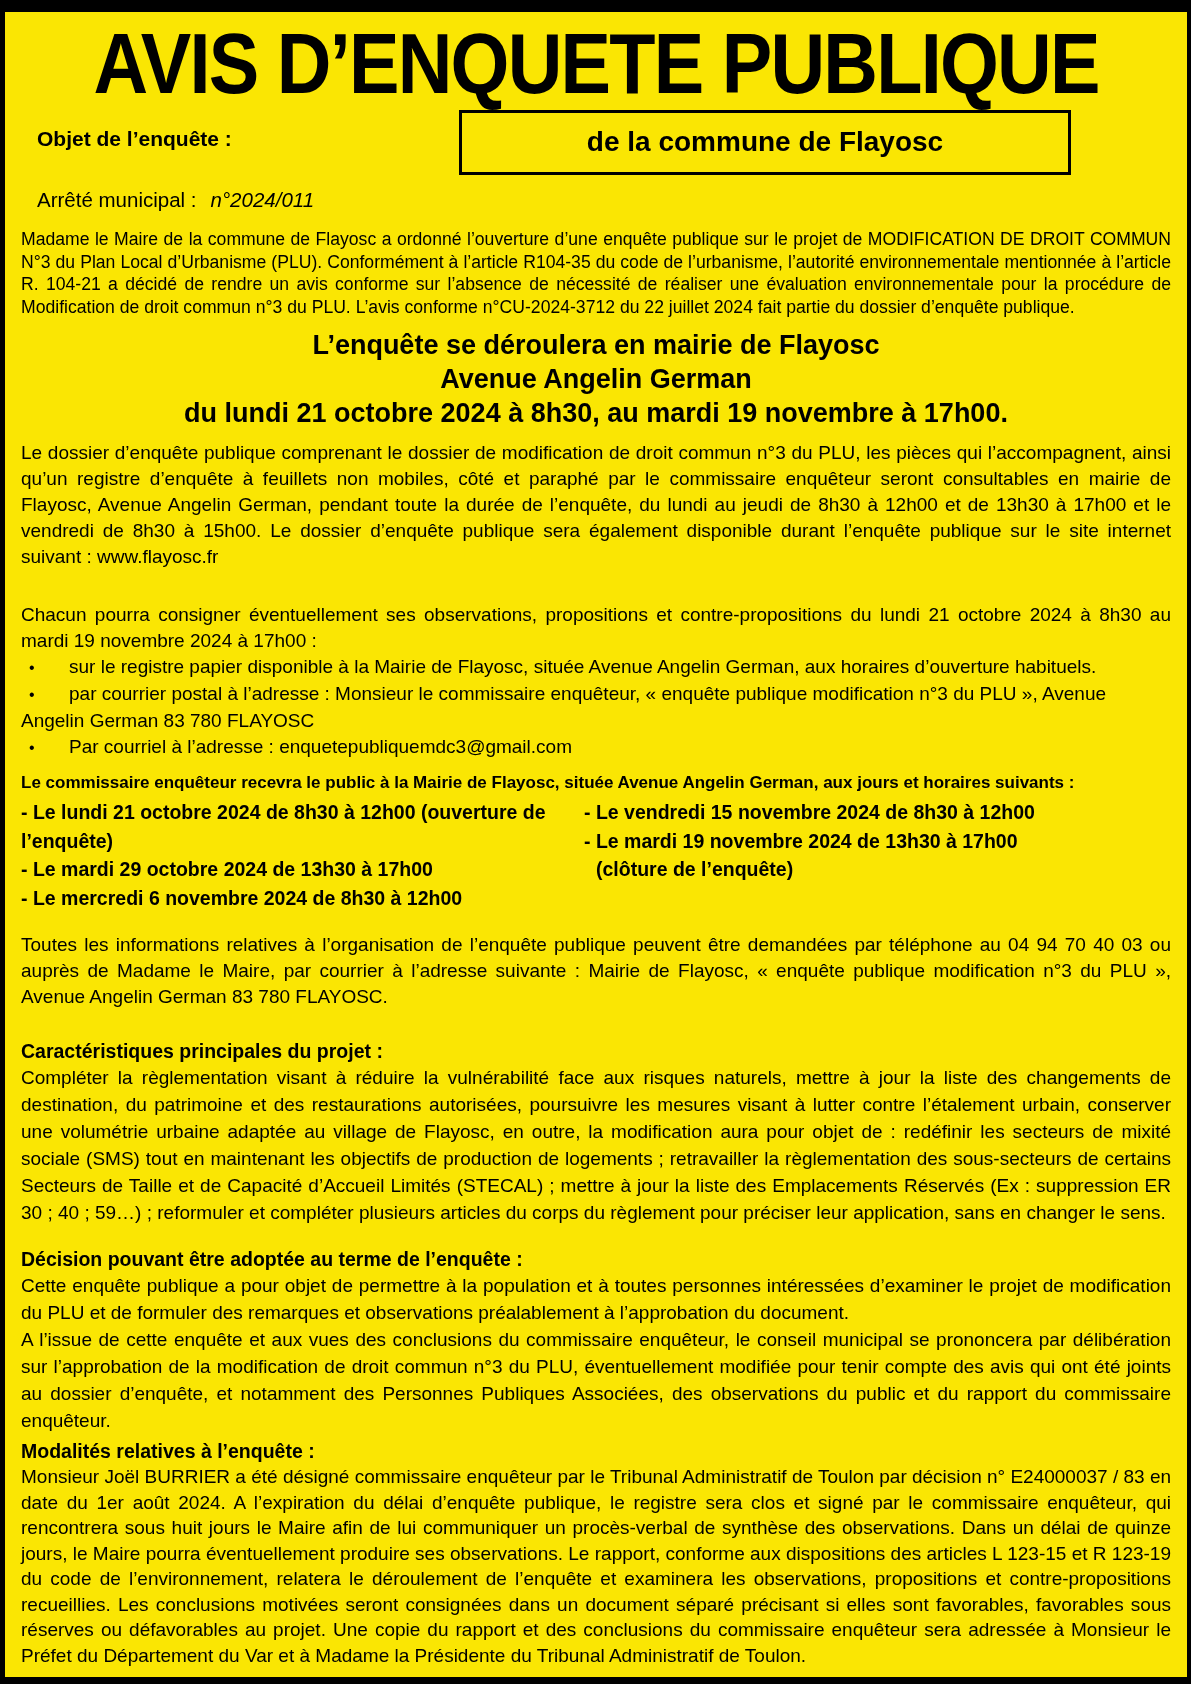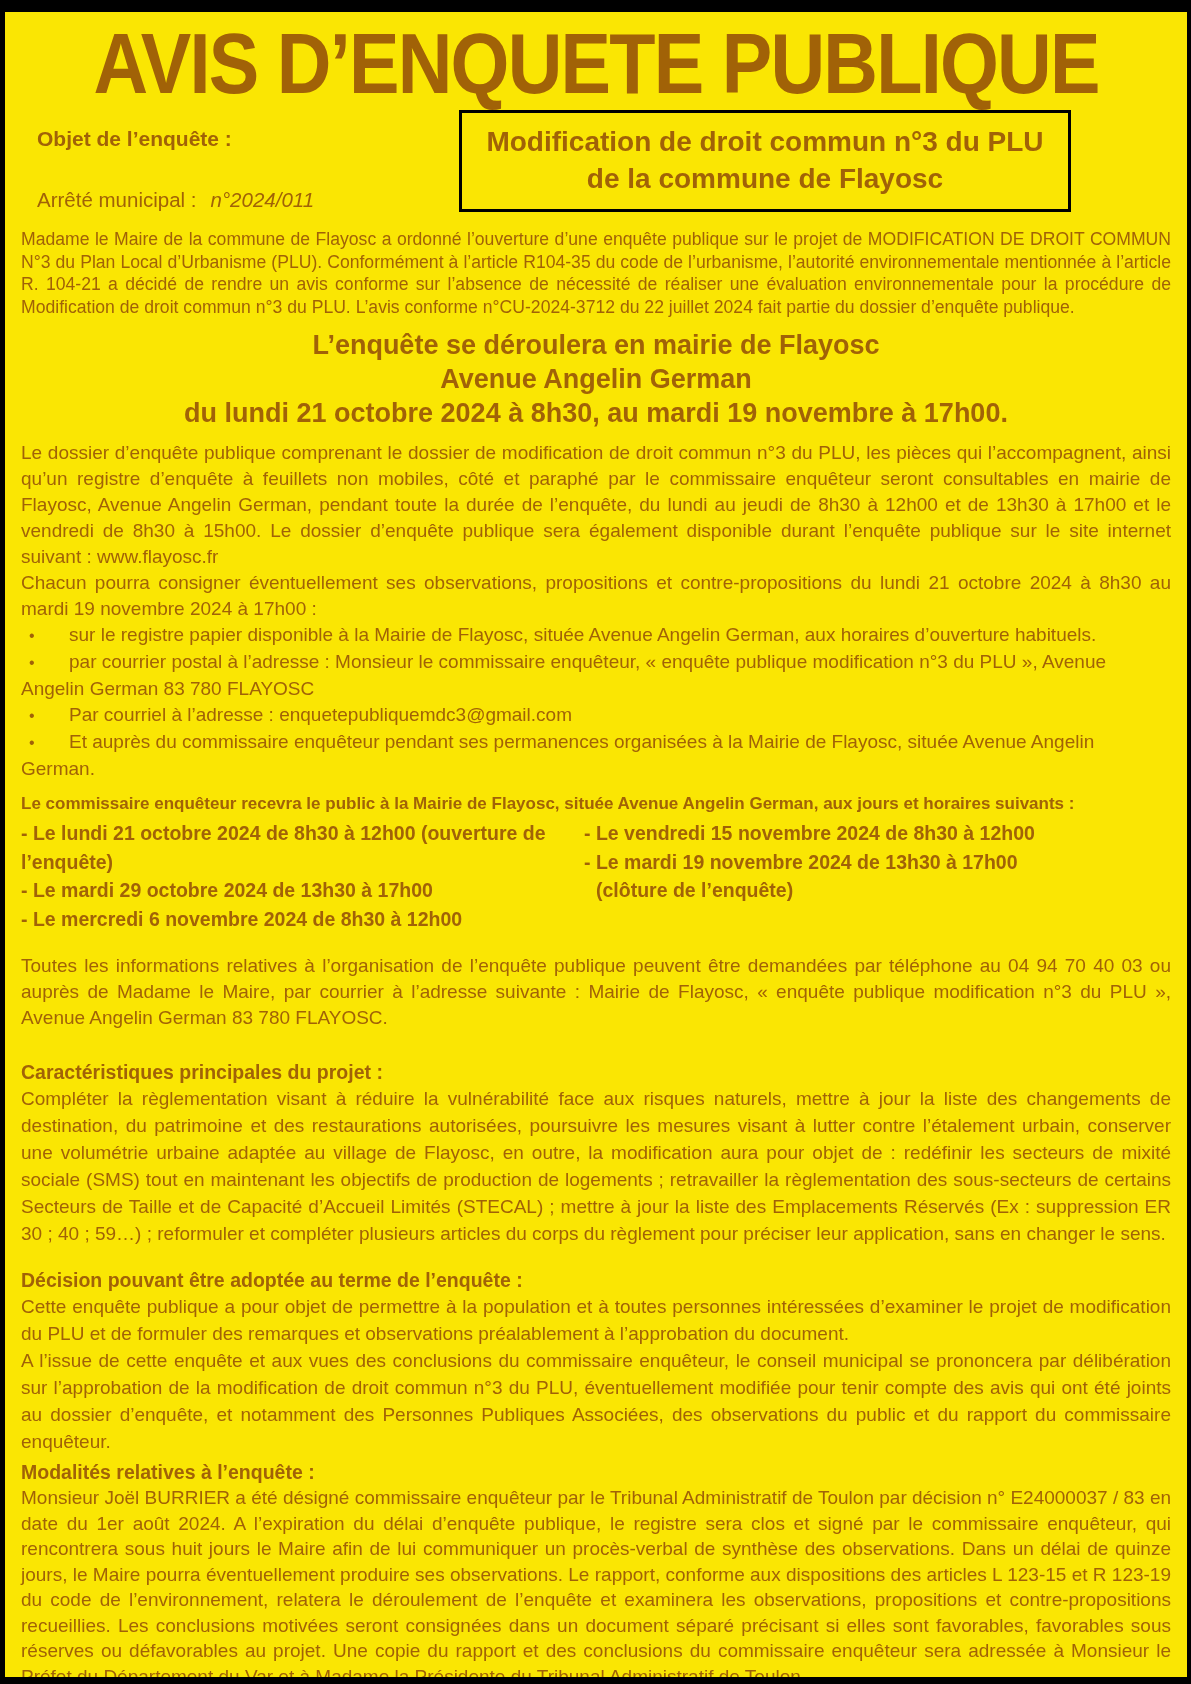--- a/index.html
+++ b/index.html
@@ -42,21 +42,21 @@
   }
 
   
   p { margin:0; }
   .para { text-align:justify; }
   .intro-para { margin-top:16px; font-size:17.6px; line-height:22.6px; }
 
   .venue-heading { margin-top:10px; text-align:center; font-weight:bold; font-size:27px; line-height:34px; }
 
   .dossier-para { margin-top:10px; }
-  .chacun-para  { }
+  .chacun-para  { margin-top:32px; }
 
   .bullet { margin-top:0; }
   .bullet-dot { display:inline-block; width:48px; padding-left:8px; box-sizing:border-box; font-size:16px; }
 
   .perm-intro { margin-top:9px; font-weight:bold; font-size:17px; }
   .schedule { display:flex; margin-top:2px; font-weight:bold; font-size:19.5px; line-height:28.5px; }
   .sched-left  { width:563px; }
   .sched-right { flex:1; }
   .sched-indent { padding-left:12px; }
 
@@ -66,55 +66,53 @@
   .sec-caract  { margin-top:28px; }
   .sec-caract-body { line-height:27px; }
   .sec-decision { margin-top:20px; }
   .sec-decision-body { line-height:27px; }
   .sec-modalites { margin-top:4px; }
   .sec-modalites-body { line-height:25.5px; }
 </style>
 </head>
 <body>
 
-<div class="page" style="background: rgb(250, 230, 3); color: #a16207; border-color: rgb(0, 0, 0);">
+<div class="page" style="background: rgb(250, 230, 3); color: #000000; border-color: rgb(0, 0, 0);">
 
   <div class="main-title">
     <span>AVIS D’ENQUETE PUBLIQUE</span>
   </div>
 
   <div class="header-row">
     <div class="header-left">
       <p class="objet-label">Objet de l’enquête :</p>
       <p class="arrete-line">
         <span>Arrêté municipal :</span><span class="arrete-num">n°2024/011</span>
       </p>
     </div>
     <div class="subject-box">
-      <div>Modification de droit commun n°3 du PLU</div>
       <div>de la commune de Flayosc</div>
     </div>
   </div>
 
   <p class="para intro-para">Madame le Maire de la commune de Flayosc a ordonné l’ouverture d’une enquête publique sur le projet de MODIFICATION DE DROIT COMMUN N°3 du Plan Local d’Urbanisme (PLU). Conformément à l’article R104-35 du code de l’urbanisme, l’autorité environnementale mentionnée à l’article R. 104-21 a décidé de rendre un avis conforme sur l’absence de nécessité de réaliser une évaluation environnementale pour la procédure de Modification de droit commun n°3 du PLU. L’avis conforme n°CU-2024-3712 du 22 juillet 2024 fait partie du dossier d’enquête publique.</p>
 
   <div class="venue-heading">
     <div>L’enquête se déroulera en mairie de Flayosc</div>
     <div>Avenue Angelin German</div>
     <div>du lundi 21 octobre 2024 à 8h30, au mardi 19 novembre à 17h00.</div>
   </div>
 
   <p class="para dossier-para">Le dossier d’enquête publique comprenant le dossier de modification de droit commun n°3 du PLU, les pièces qui l’accompagnent, ainsi qu’un registre d’enquête à feuillets non mobiles, côté et paraphé par le commissaire enquêteur seront consultables en mairie de Flayosc, Avenue Angelin German, pendant toute la durée de l’enquête, du lundi au jeudi de 8h30 à 12h00 et de 13h30 à 17h00 et le vendredi de 8h30 à 15h00. Le dossier d’enquête publique sera également disponible durant l’enquête publique sur le site internet suivant : www.flayosc.fr</p>
 
   <p class="para chacun-para">Chacun pourra consigner éventuellement ses observations, propositions et contre-propositions du lundi 21 octobre 2024 à 8h30 au mardi 19 novembre 2024 à 17h00 :</p>
 
   <p class="bullet"><span class="bullet-dot">•</span><span>sur le registre papier disponible à la Mairie de Flayosc, située Avenue Angelin German, aux horaires d’ouverture habituels.</span></p>
   <p class="bullet"><span class="bullet-dot">•</span><span>par courrier postal à l’adresse : Monsieur le commissaire enquêteur, « enquête publique modification n°3 du PLU », Avenue Angelin German 83 780 FLAYOSC</span></p>
   <p class="bullet"><span class="bullet-dot">•</span><span>Par courriel à l’adresse : enquetepubliquemdc3@gmail.com</span></p>
-  <p class="bullet"><span class="bullet-dot">•</span><span>Et auprès du commissaire enquêteur pendant ses permanences organisées à la Mairie de Flayosc, située Avenue Angelin German.</span></p>
 
   <p class="perm-intro">Le commissaire enquêteur recevra le public à la Mairie de Flayosc, située Avenue Angelin German, aux jours et horaires suivants  :</p>
   <div class="schedule">
     <div class="sched-left">
       <p>- Le lundi 21 octobre 2024 de 8h30 à 12h00 (ouverture de l’enquête)</p>
       <p>- Le mardi 29 octobre 2024 de 13h30 à 17h00</p>
       <p>- Le mercredi 6 novembre 2024 de 8h30 à 12h00</p>
     </div>
     <div class="sched-right">
       <p>- Le vendredi 15 novembre 2024 de 8h30 à 12h00</p>

